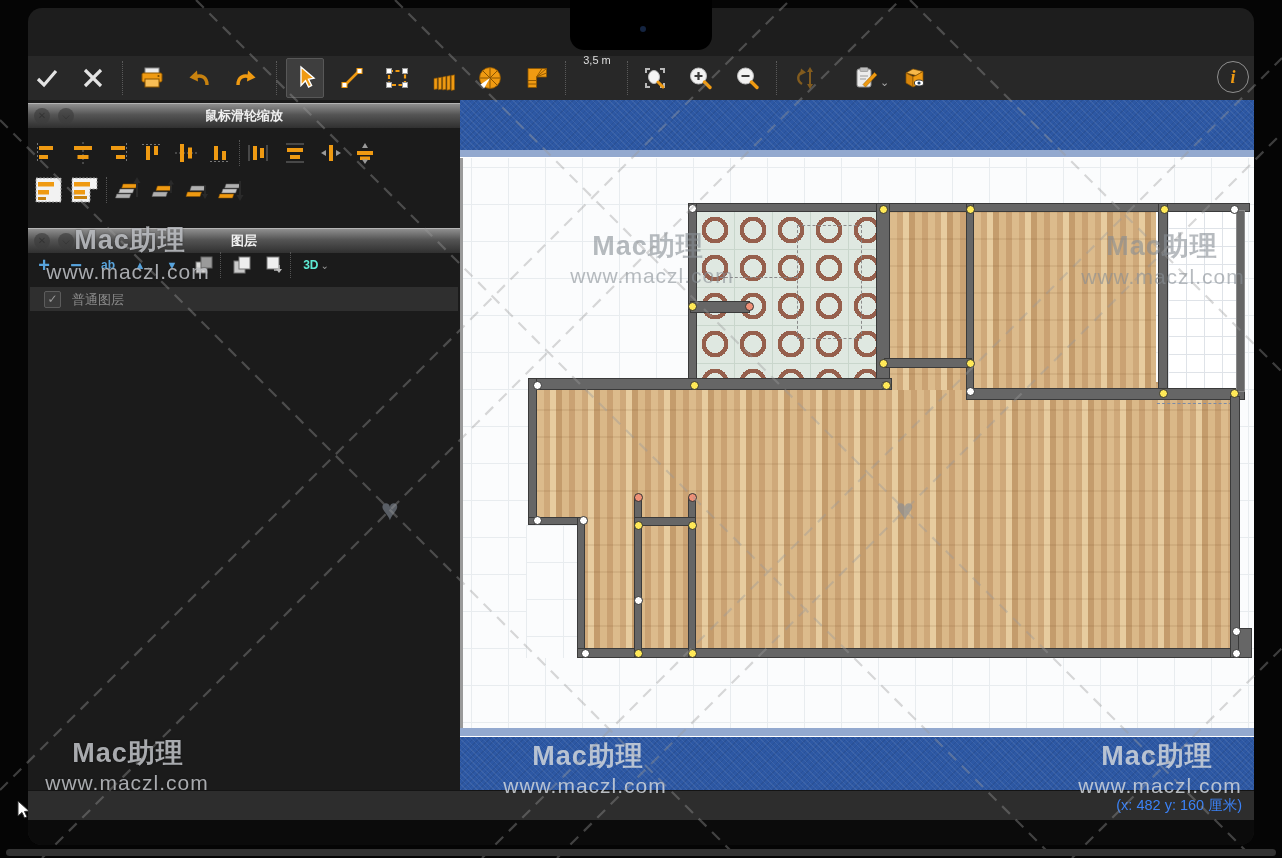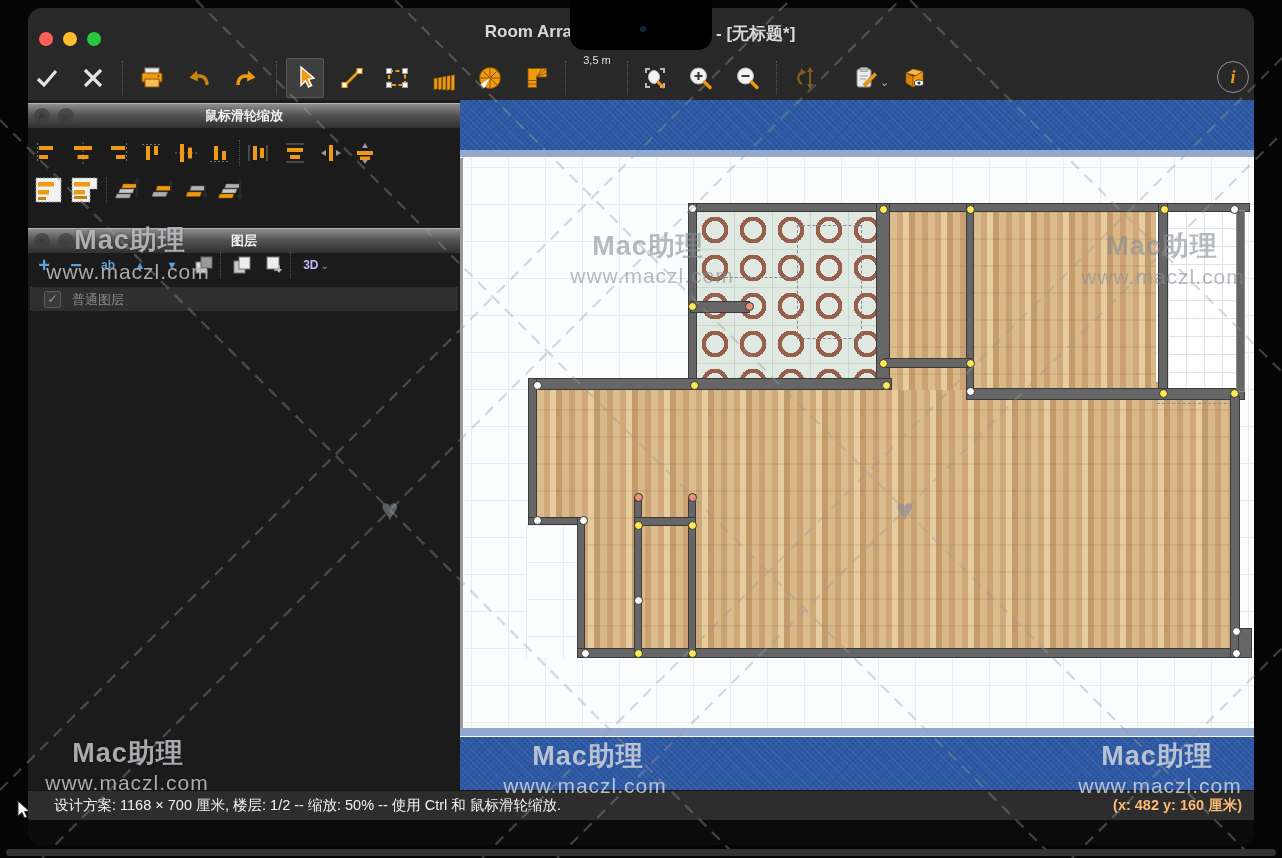--- a/index.html
+++ b/index.html
@@ -32,21 +32,21 @@
   .phead{position:absolute;left:0;width:432px;height:24px;
     background:linear-gradient(#8f8f8f,#545454 45%,#303030);border-top:1px solid #b5b5b5;
     color:#f0f0f0;font-size:13px;font-weight:bold;text-align:center;line-height:24px;}
   .pbtn{position:absolute;top:4px;width:16px;height:16px;border-radius:50%;background:#3c3c3c;
     color:#242424;font-size:10px;line-height:16px;text-align:center;opacity:.65;border:none;padding:0;cursor:pointer;}
   .icbtn{position:absolute;width:32px;height:30px;display:flex;align-items:center;justify-content:center;
     background:transparent;border:none;padding:0;cursor:pointer;}
   .ssep{position:absolute;width:0;height:26px;border-left:1px dotted #555;}
   .lay-glyph{color:#57a3dc;font-weight:bold;}
   .g-plus{font-size:20px;} .g-minus{font-size:20px;} .g-ab{font-size:12px;} .g-ar{font-size:11px;}
-  .g-3d{color:#c4b5fd;font-size:12px;font-weight:bold;}
+  .g-3d{color:#5eead4;font-size:12px;font-weight:bold;}
   .layer-row{position:absolute;left:2px;top:187px;width:428px;height:24px;background:#2f2f2f;cursor:pointer;}
   .cbx{position:absolute;left:14px;top:4px;width:15px;height:15px;background:#3a3a3a;border:1px solid #5c5c5c;
     border-radius:2px;color:#9a9a9a;font-size:12px;line-height:15px;text-align:center;}
   .layer-name{position:absolute;left:42px;top:4px;font-size:13px;color:#8d8d8d;}
   
   .canvas{position:absolute;left:432px;top:92px;width:794px;height:690px;background:#fbfcfd;}
   .bluetex{background-color:#2d58a4;background-image:
     repeating-linear-gradient(45deg,rgba(255,255,255,.07) 0 1px,transparent 1px 4px),
     repeating-linear-gradient(-45deg,rgba(0,0,0,.08) 0 1px,transparent 1px 4px);}
   .lightblue{background:#93a9cf;}
@@ -72,21 +72,21 @@
   .floor{position:absolute;}
   .whitecover{position:absolute;background:#fbfcfd;background-image:
     linear-gradient(#e8ecef 1px,transparent 1px),linear-gradient(90deg,#e8ecef 1px,transparent 1px);
     background-size:37px 37px;}
   .hdl{position:absolute;width:9px;height:9px;border-radius:50%;border:1.5px solid #333;box-sizing:border-box;cursor:grab;}
   .hw{background:#fff;} .hy{background:#ffe957;} .hs{background:#ef9077;}
   .dashline{position:absolute;border:0;}
   
   .statusbar{position:absolute;left:0;top:782px;width:100%;height:30px;background:#2d2d2d;border-top:1px solid #141414;}
   .status-l{position:absolute;left:26px;top:5px;font-size:14.5px;color:#f2f2f2;white-space:nowrap;}
-  .status-r{position:absolute;right:12px;top:5px;font-size:14.5px;color:#fdba74;white-space:nowrap;font-weight:bold;}
+  .status-r{position:absolute;right:12px;top:5px;font-size:14.5px;color:#3b82f6;white-space:nowrap;}
   .understrip{position:absolute;left:0;top:812px;width:100%;height:25px;background:#0b0b0b;}
   
   .wm{position:absolute;transform:translate(-50%,-50%);white-space:nowrap;z-index:50;pointer-events:none;
     letter-spacing:1px;text-align:center;}
   .wm-brand{font-size:27px;font-weight:bold;}
   .wm-site{font-size:21px;}
   .on-dark{color:rgba(195,198,202,.85);text-shadow:0 0 2px rgba(0,0,0,.4);}
   .on-light{color:rgba(135,141,148,.6);}
   .on-blue{color:rgba(208,213,219,.85);}
   .wm-heart{position:absolute;transform:translate(-50%,-50%);font-size:30px;color:rgba(132,140,152,.6);
@@ -94,27 +94,20 @@
   .wm-lines{position:absolute;left:0;top:0;z-index:60;pointer-events:none;}
   .cursor{position:absolute;z-index:65;}
 </style>
 </head>
 <body>
 
 <div class="stage">
 
   <div class="screen">
 
-    <div class="titlebar">
-      <span class="tl" style="left:11px;background:#ff5f57;"></span>
-      <span class="tl" style="left:35px;background:#febc2e;"></span>
-      <span class="tl" style="left:59px;background:#28c840;"></span>
-      <span class="title-part" style="right:682px;">Room Arra</span>
-      <span class="title-part" style="left:688px;">- [无标题*]</span>
-    </div>
 
     <div class="toolbar">
       <button class="tbtn" style="left:0px;">
         <svg width="26" height="26">
             <path d="M4 14 l6 6 L22 6" stroke="#e3e3e3" stroke-width="3.2" fill="none"></path>
           </svg>
       </button>
       <button class="tbtn" style="left:46px;">
         <svg width="26" height="26">
             <line x1="5" y1="5" x2="21" y2="21" stroke="#e3e3e3" stroke-width="3.2"></line>
@@ -533,21 +526,20 @@
       <div class="hdl hy" style="left:228px;top:421px;"></div>
       <div class="hdl hy" style="left:174px;top:549px;"></div>
       <div class="hdl hy" style="left:228px;top:549px;"></div>
 
       <div class="hdl hs" style="left:285px;top:202px;"></div>
       <div class="hdl hs" style="left:174px;top:393px;"></div>
       <div class="hdl hs" style="left:228px;top:393px;"></div>
     </div>
 
     <div class="statusbar">
-      <span class="status-l">设计方案: 1168 × 700 厘米, 楼层: 1/2 -- 缩放: 50% -- 使用 Ctrl 和 鼠标滑轮缩放.</span>
       <span class="status-r">(x: 482 y: 160 厘米)</span>
     </div>
     <div class="understrip"></div>
   </div>
 
   <span class="wm wm-brand on-dark" style="left:130px;top:240px;">Mac助理</span>
   <span class="wm wm-site on-dark" style="left:128px;top:272px;">www.maczl.com</span>
   <span class="wm wm-brand on-dark" style="left:128px;top:753px;">Mac助理</span>
   <span class="wm wm-site on-dark" style="left:127px;top:783px;">www.maczl.com</span>
   <span class="wm wm-brand on-light" style="left:648px;top:246px;">Mac助理</span>

